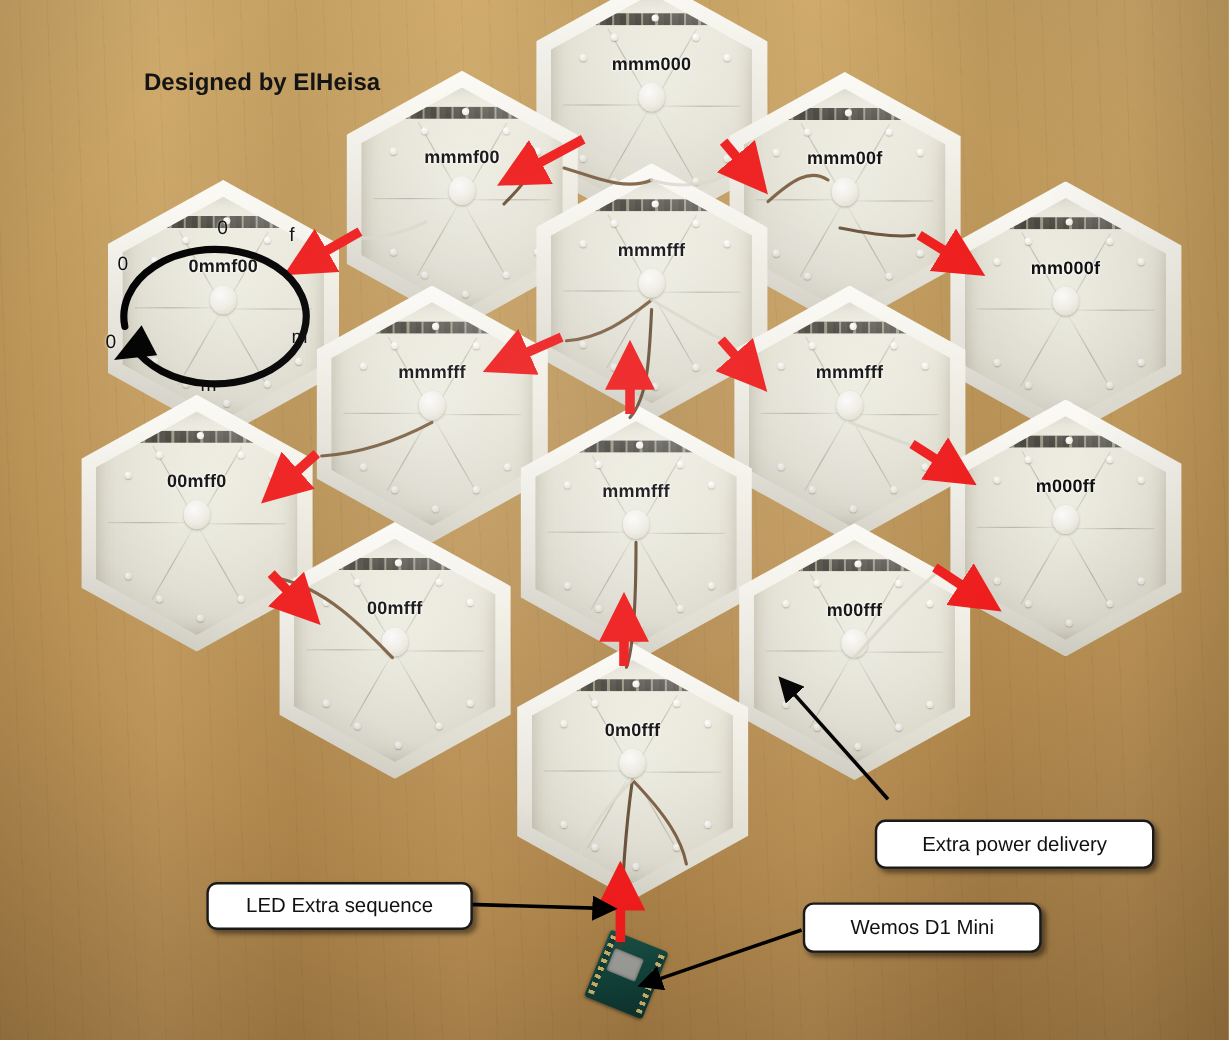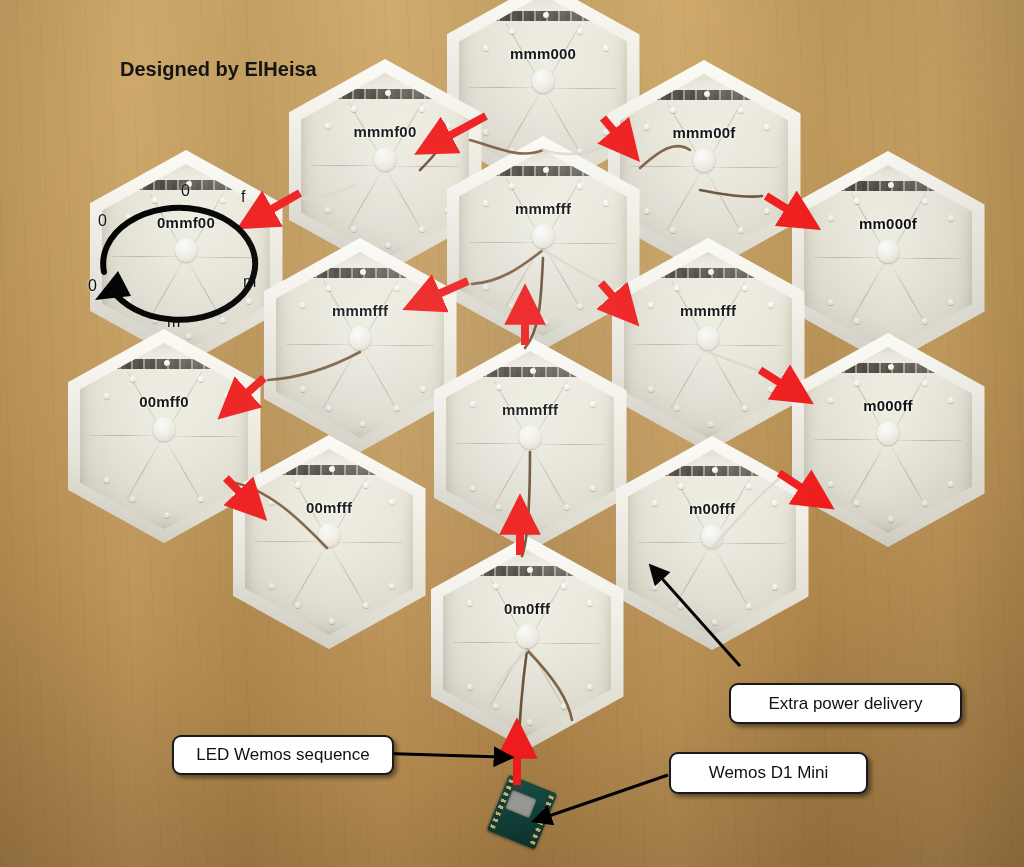--- a/index.html
+++ b/index.html
@@ -597,21 +597,21 @@
         <line x1="370" y1="753" x2="502" y2="757" stroke="#000000" stroke-width="3" marker-end="url(#blkhead2)"></line>
         <line x1="740" y1="666" x2="657" y2="573" stroke="#000000" stroke-width="3" marker-end="url(#blkhead2)"></line>
         <line x1="668" y1="775" x2="543" y2="818" stroke="#000000" stroke-width="3" marker-end="url(#blkhead2)"></line>
       </g>
   </svg>
 
   <div class="vign"></div>
 
   <div id="callouts">
       <div class="callout" style="left: 172px; top: 735px; width: 194px; height: 36px;">
-        <span>LED Wemos sequence</span>
+        <span>LED Extra sequence</span>
       </div>
       <div class="callout" style="left: 729px; top: 667px; width: 205px; height: 37px; margin-top: 16px;">
         <span>Extra power delivery</span>
       </div>
       <div class="callout" style="left: 669px; top: 752px; width: 171px; height: 38px;">
         <span>Wemos D1 Mini</span>
       </div>
     </div>
 
   <div id="subtitle">Designed by ElHeisa</div>

